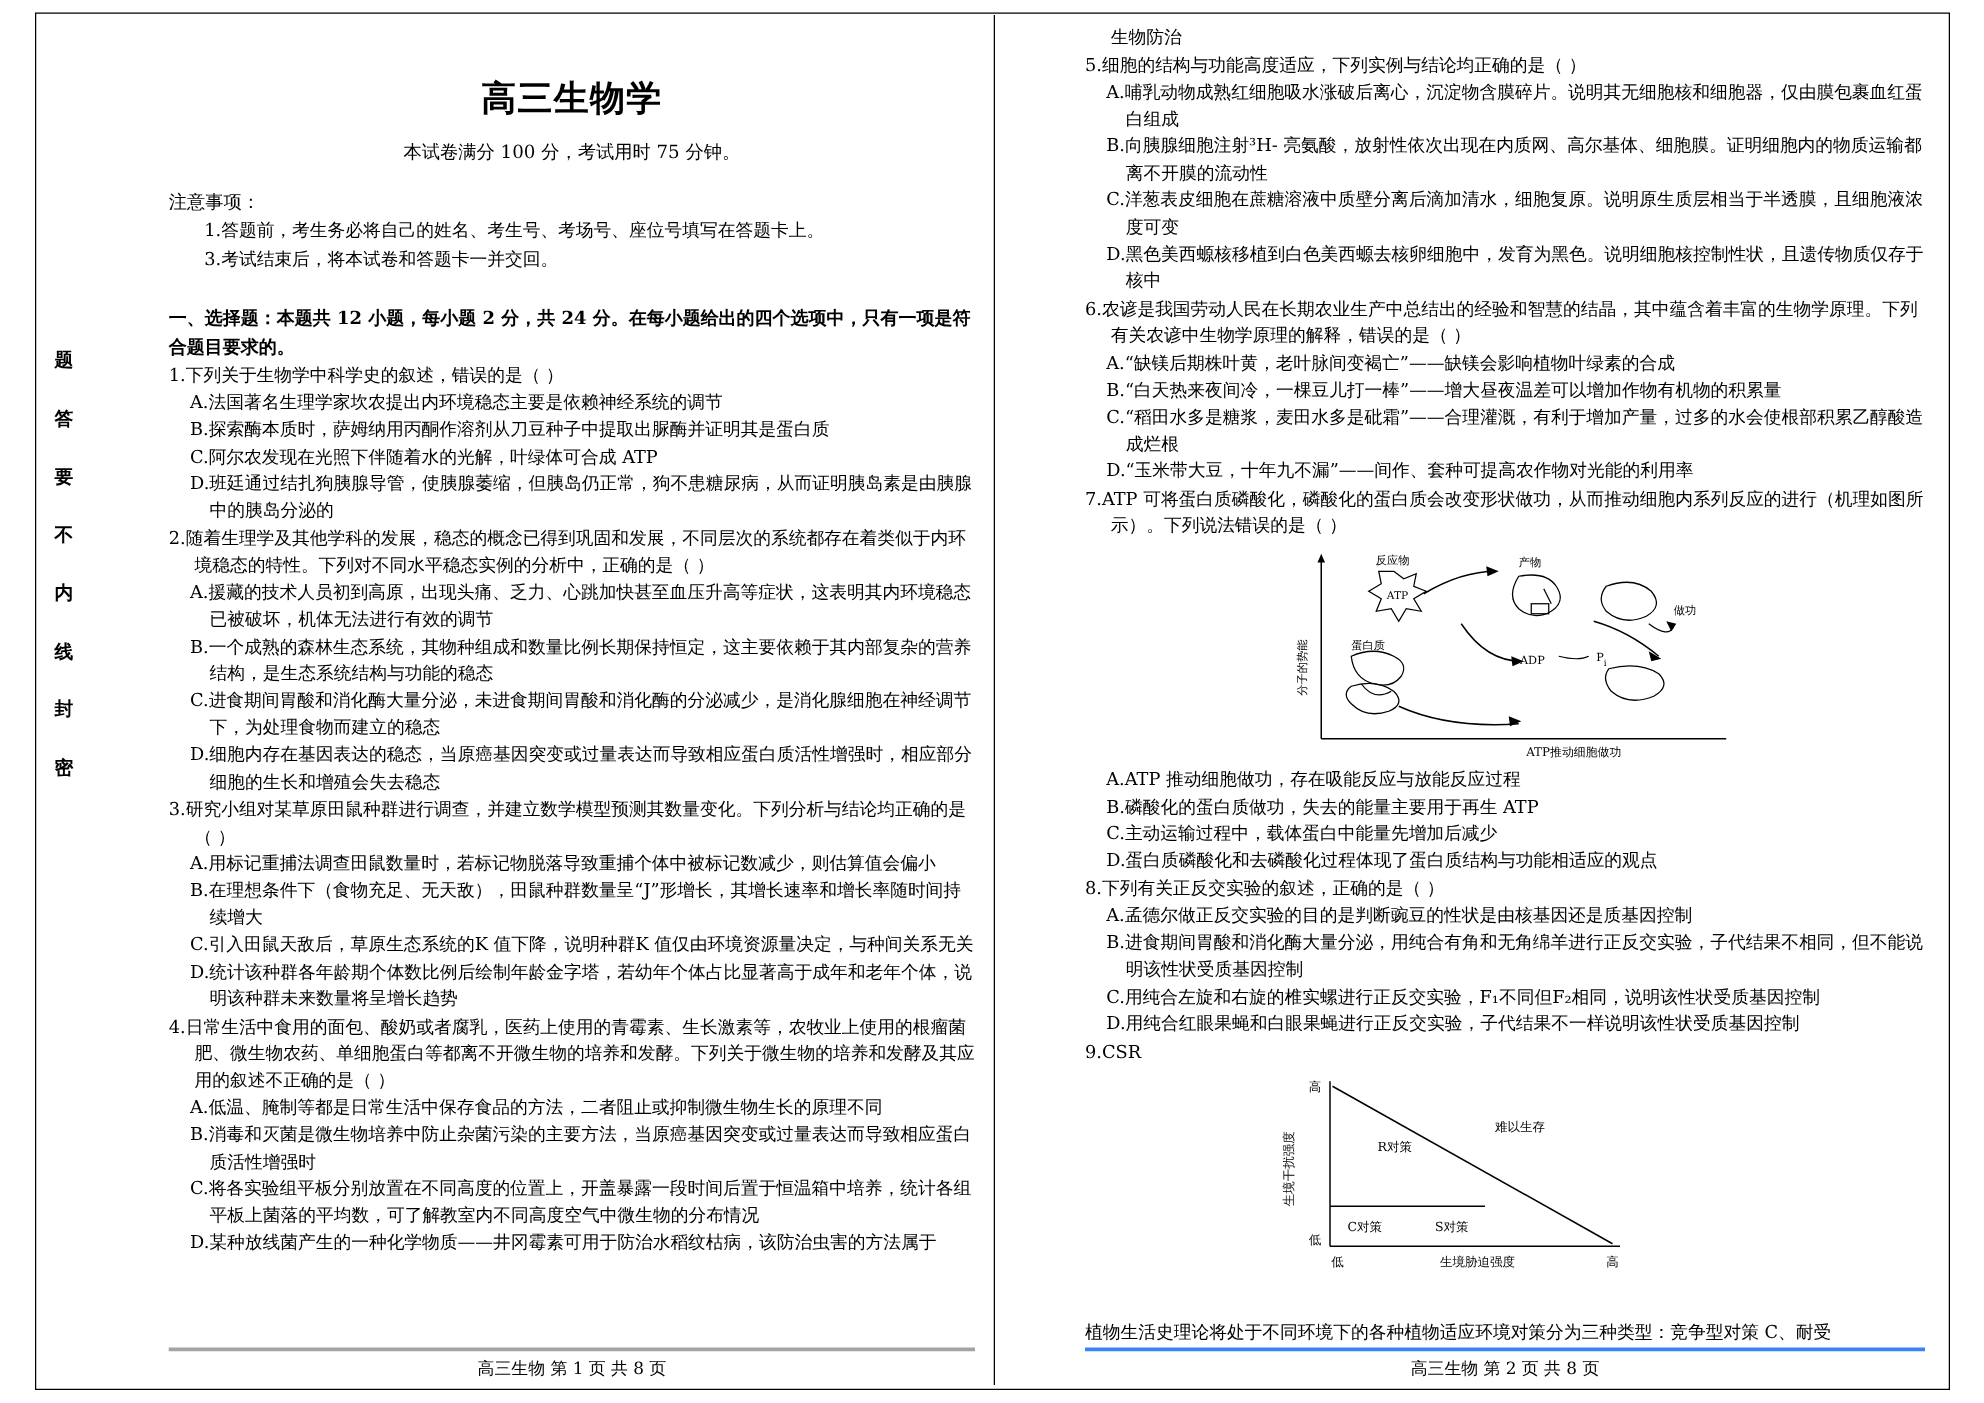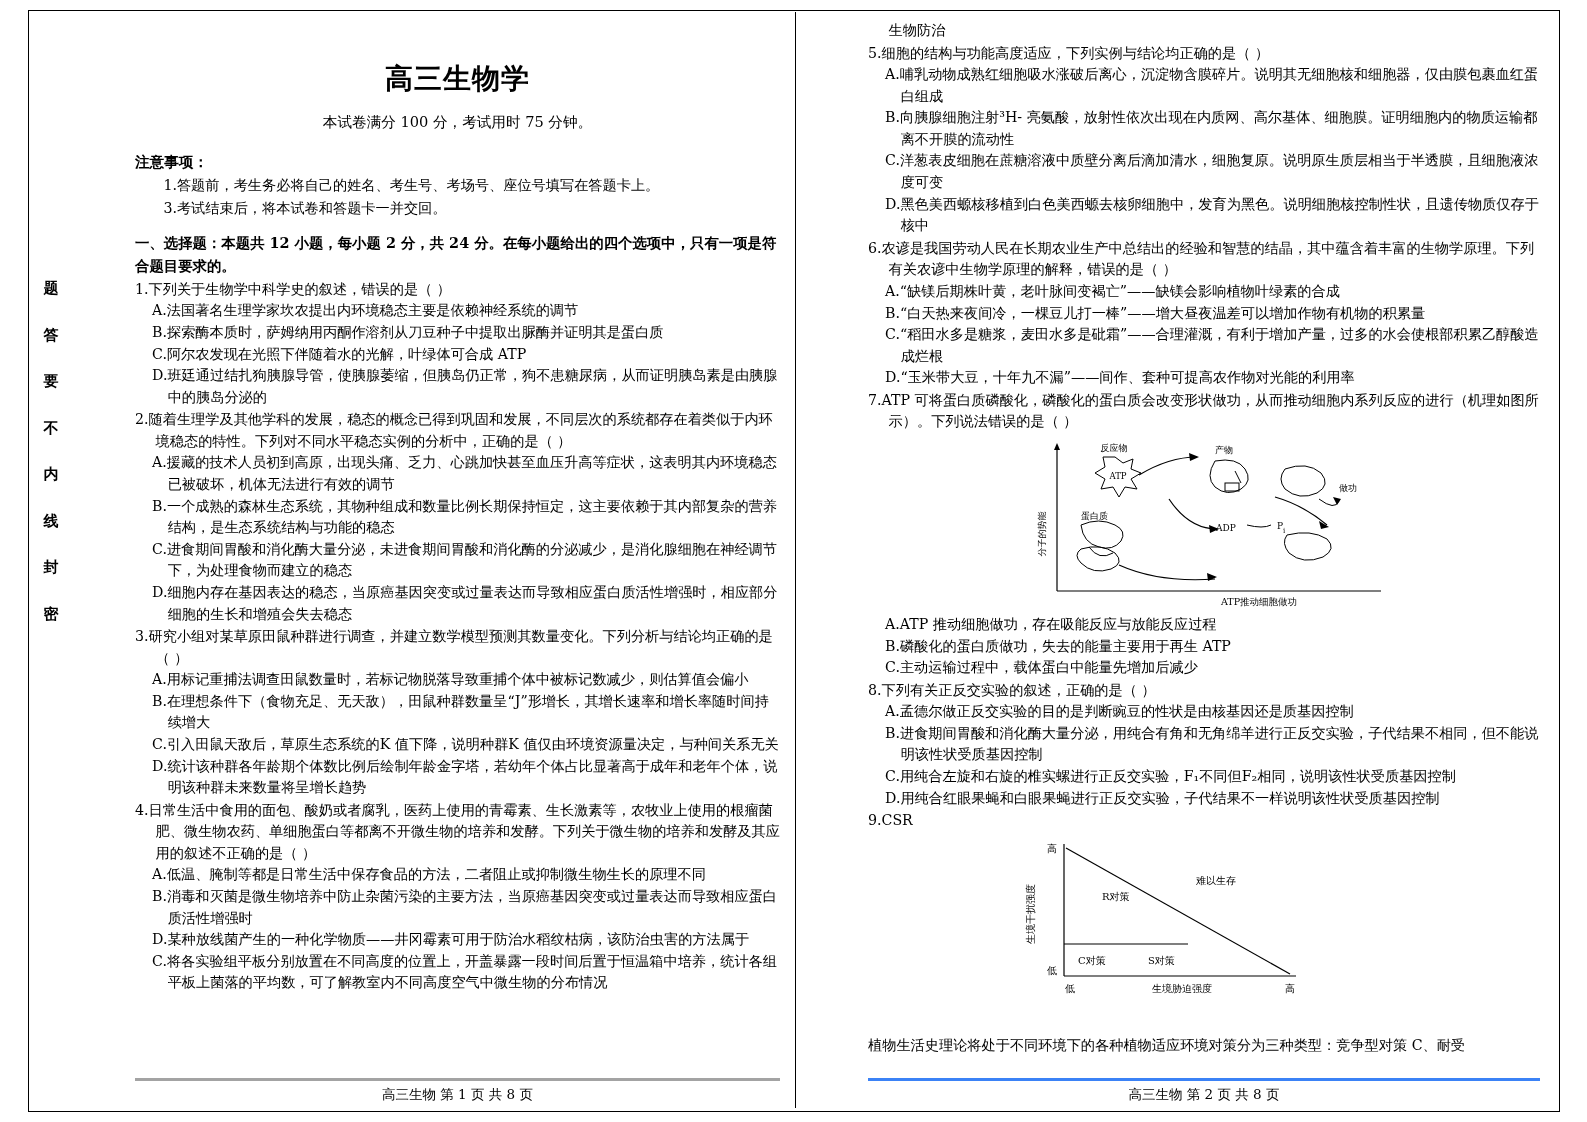--- a/index.html
+++ b/index.html
@@ -37,23 +37,23 @@
     line-height:1.52;
   }
   .colL{left:135px;width:645px;}
   .colR{left:868px;width:672px;}
 
   h1.title{
     text-align:center;font-size:28px;font-weight:bold;margin:38px 0 0 0;
     letter-spacing:1px;
   }
   .subtitle{text-align:center;font-size:14.6px;margin:10px 0 0 0;}
-  .notice-title{margin-top:18px;font-weight:bold;font-size:14.6px;}
+  .notice-title{margin-top:18px;font-weight:normal;font-size:14.6px;}
   .notice p{margin:2px 0 0 0;text-indent:2em;}
-  .sec-head{margin-top:12px;font-size:14.4px;}
+  .sec-head{margin-top:24px;font-size:14.4px;}
   .sec-head b{font-weight:bold;}
   .q{margin-top:1px;}
   .opt2{padding-left:2.3em;text-indent:-1.1em;}
   .hang{padding-left:1.45em;text-indent:-1.45em;}
   .footer{
     position:absolute;bottom:18px;font-size:13.5px;text-align:center;
   }
   .footerL{left:135px;width:645px;border-top:3px solid #a3a3a3;padding-top:5px;}
   .footerR{left:868px;width:672px;border-top:3px solid #3b82f6;padding-top:5px;}
   .fig-atp{position:relative;width:370px;height:175px;margin:6px auto 0 auto;}
@@ -112,22 +112,22 @@
       <div class="opt2">A.用标记重捕法调查田鼠数量时，若标记物脱落导致重捕个体中被标记数减少，则估算值会偏小</div>
       <div class="opt2">B.在理想条件下（食物充足、无天敌），田鼠种群数量呈“J”形增长，其增长速率和增长率随时间持续增大</div>
       <div class="opt2">C.引入田鼠天敌后，草原生态系统的K 值下降，说明种群K 值仅由环境资源量决定，与种间关系无关</div>
       <div class="opt2">D.统计该种群各年龄期个体数比例后绘制年龄金字塔，若幼年个体占比显著高于成年和老年个体，说明该种群未来数量将呈增长趋势</div>
     </div>
 
     <div class="q">
       <div class="hang"><span>4.</span><span>日常生活中食用的面包、酸奶或者腐乳，医药上使用的青霉素、生长激素等，农牧业上使用的根瘤菌肥、微生物农药、单细胞蛋白等都离不开微生物的培养和发酵。下列关于微生物的培养和发酵及其应用的叙述不正确的是（      ）</span></div>
       <div class="opt2">A.低温、腌制等都是日常生活中保存食品的方法，二者阻止或抑制微生物生长的原理不同</div>
       <div class="opt2">B.消毒和灭菌是微生物培养中防止杂菌污染的主要方法，当原癌基因突变或过量表达而导致相应蛋白质活性增强时</div>
+      <div class="opt2">C.将各实验组平板分别放置在不同高度的位置上，开盖暴露一段时间后置于恒温箱中培养，统计各组平板上菌落的平均数，可了解教室内不同高度空气中微生物的分布情况</div>
       <div class="opt2">D.某种放线菌产生的一种化学物质——井冈霉素可用于防治水稻纹枯病，该防治虫害的方法属于</div>
-      <div class="opt2">C.将各实验组平板分别放置在不同高度的位置上，开盖暴露一段时间后置于恒温箱中培养，统计各组平板上菌落的平均数，可了解教室内不同高度空气中微生物的分布情况</div>
     </div>
   </div>
 
   <div class="col colR">
     <div style="padding-left:1.45em;">生物防治</div>
 
     <div class="q">
       <div class="hang"><span>5.</span><span>细胞的结构与功能高度适应，下列实例与结论均正确的是（      ）</span></div>
       <div class="opt2">A.哺乳动物成熟红细胞吸水涨破后离心，沉淀物含膜碎片。说明其无细胞核和细胞器，仅由膜包裹血红蛋白组成</div>
       <div class="opt2">B.向胰腺细胞注射³H- 亮氨酸，放射性依次出现在内质网、高尔基体、细胞膜。证明细胞内的物质运输都离不开膜的流动性</div>
@@ -187,20 +187,21 @@
           <path d="M62 110 q20 -6 34 4 q10 10 -4 16 q-18 6 -30 -6 q-8 -8 0 -14 z" fill="none" stroke="#000" stroke-width="1"></path>
           <path d="M100 126 q40 18 96 14" fill="none" stroke="#000" stroke-width="1.2"></path>
           <polygon points="198,138 188,134 189,142" fill="#000"></polygon>
           <text x="240" y="166" font-size="9.5" text-anchor="middle" font-family="'DejaVu Serif',serif">ATP推动细胞做功</text>
         </svg>
       </div>
 
       <div class="opt2">A.ATP 推动细胞做功，存在吸能反应与放能反应过程</div>
       <div class="opt2">B.磷酸化的蛋白质做功，失去的能量主要用于再生 ATP</div>
       <div class="opt2">C.主动运输过程中，载体蛋白中能量先增加后减少</div>
+      <div class="opt2">D.蛋白质磷酸化和去磷酸化过程体现了蛋白质结构与功能相适应的观点</div>
     </div>
 
     <div class="q">
       <div class="hang"><span>8.</span><span>下列有关正反交实验的叙述，正确的是（      ）</span></div>
       <div class="opt2">A.孟德尔做正反交实验的目的是判断豌豆的性状是由核基因还是质基因控制</div>
       <div class="opt2">B.进食期间胃酸和消化酶大量分泌，用纯合有角和无角绵羊进行正反交实验，子代结果不相同，但不能说明该性状受质基因控制</div>
       <div class="opt2">C.用纯合左旋和右旋的椎实螺进行正反交实验，F₁不同但F₂相同，说明该性状受质基因控制</div>
       <div class="opt2">D.用纯合红眼果蝇和白眼果蝇进行正反交实验，子代结果不一样说明该性状受质基因控制</div>
     </div>
 

